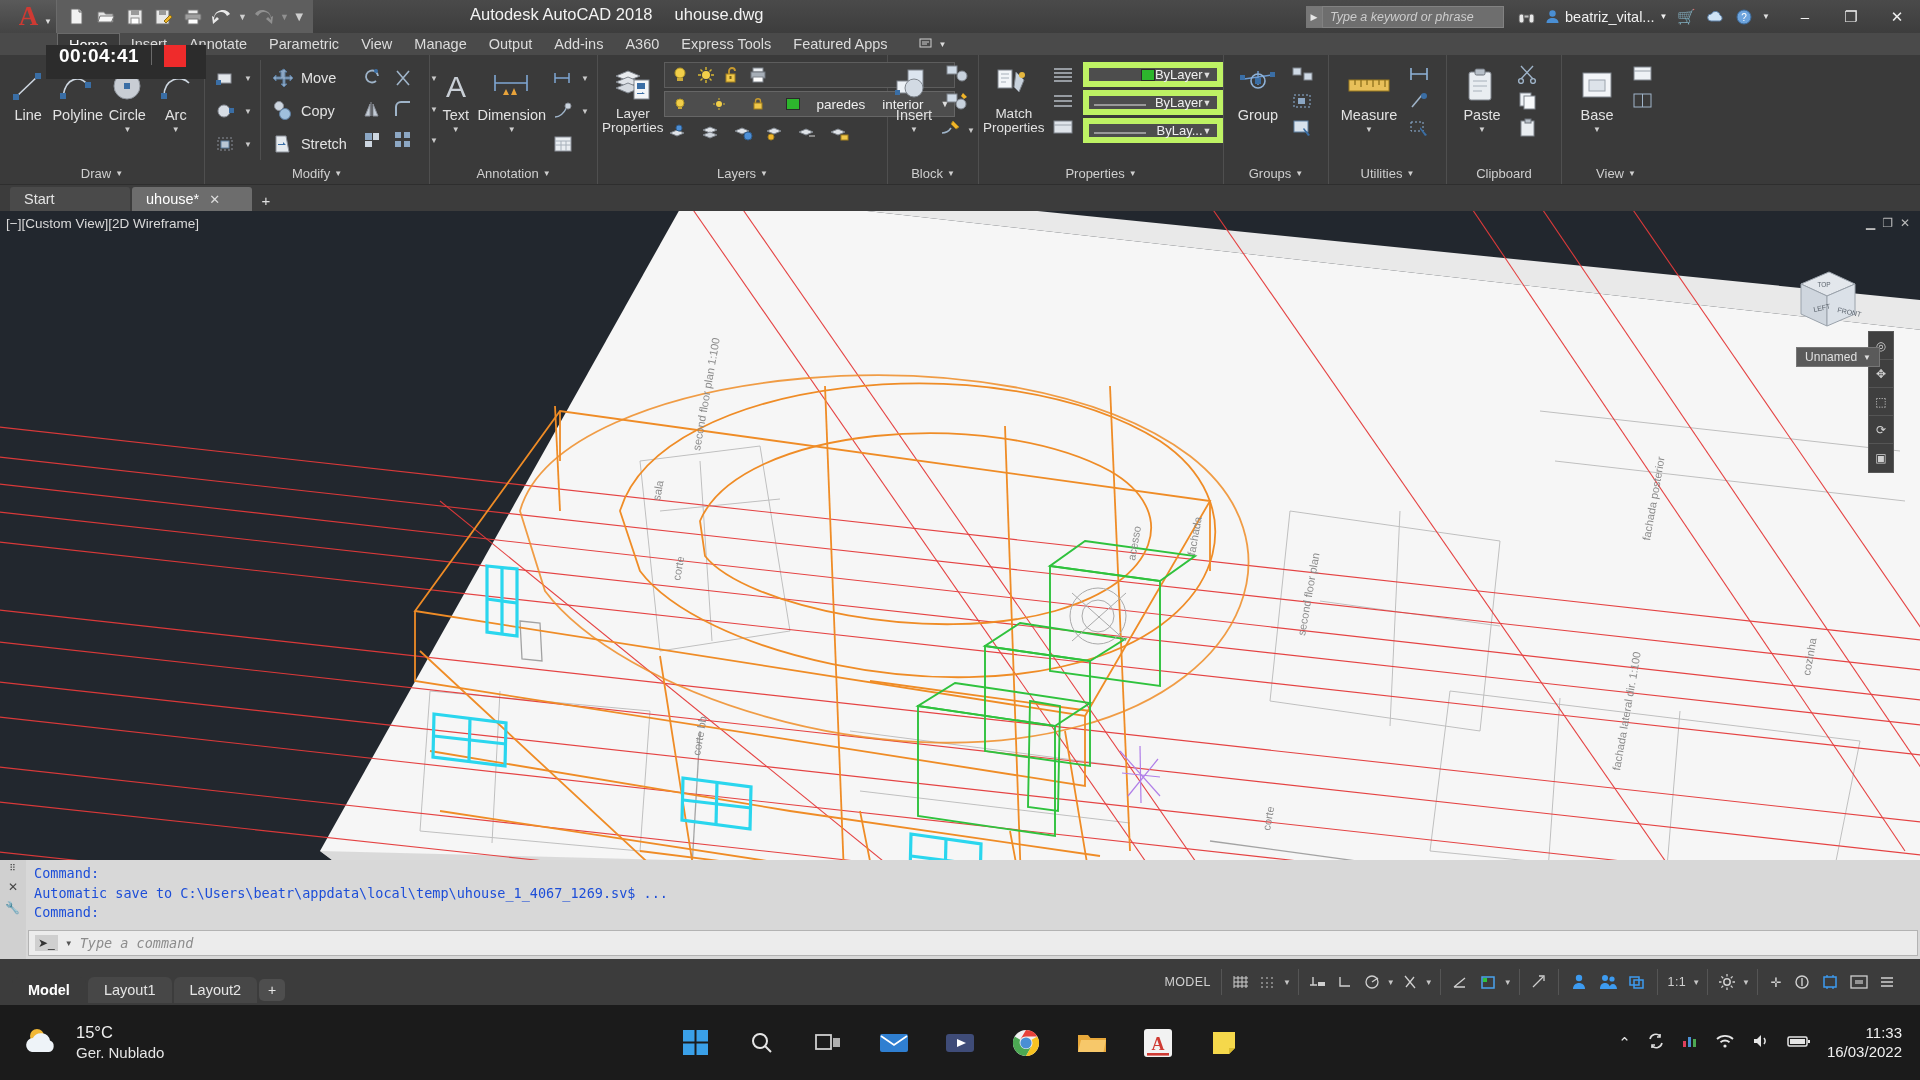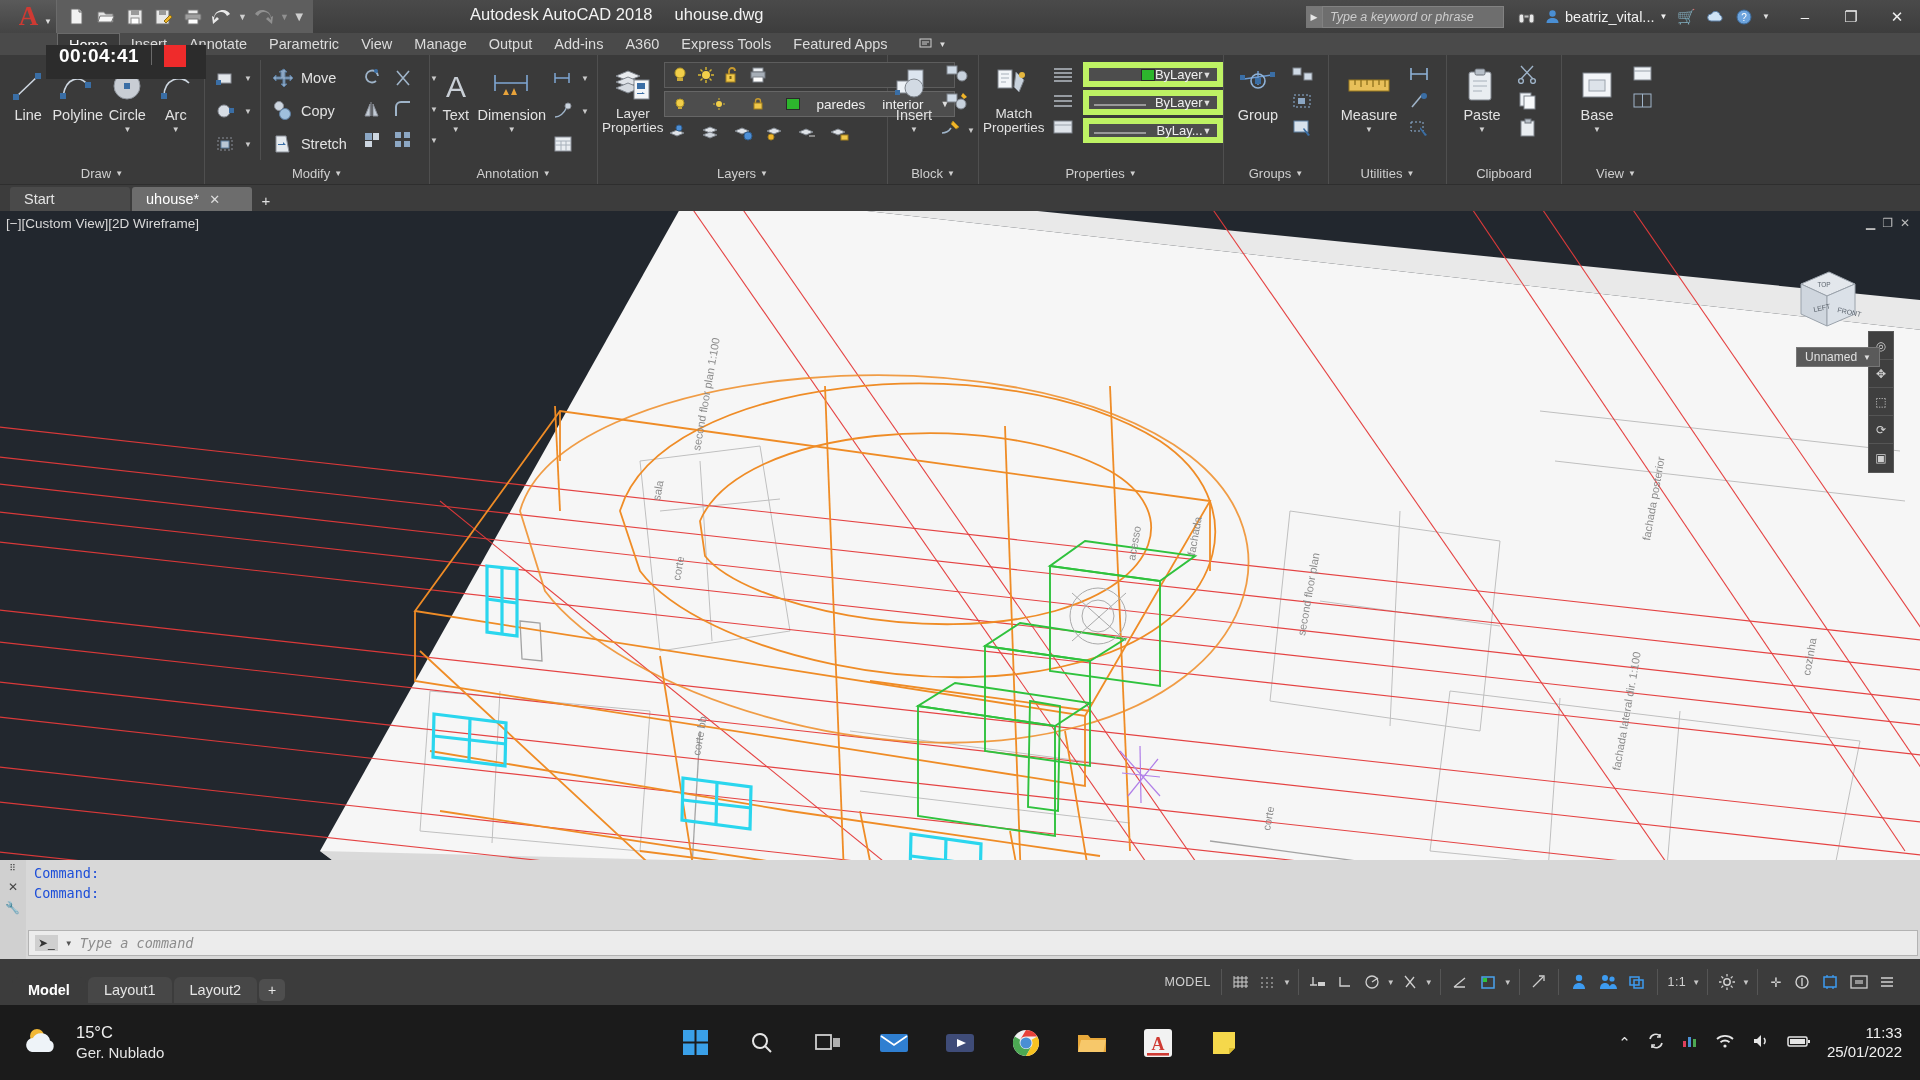--- a/index.html
+++ b/index.html
@@ -1127,20 +1127,21 @@
 
   <div class="cmdline">
     <div class="cmd-gutter">
       <span style="font-size:9px;letter-spacing:1px;">⠿</span>
       <span>✕</span>
       <span>🔧</span>
     </div>
     <div class="cmd-main">
       <div class="cmd-history">
         <div>Command:</div>
+        <div>Automatic save to C:\Users\beatr\appdata\local\temp\uhouse_1_4067_1269.sv$ ...</div>
         <div>Command:</div>
       </div>
       <div class="cmd-input">
         <span class="prompticon">➤_</span>
         <span style="font-size:8px;color:#555;">▼</span>
         <span class="ph">Type a command</span>
       </div>
     </div>
   </div>
 
@@ -1398,18 +1399,18 @@
       </span>
       <span class="ticon">
         <svg width="24" height="14" viewBox="0 0 24 14">
             <rect x="1" y="3" width="19" height="9" rx="1.5" fill="none" stroke="#e6e6e6" stroke-width="1.5"></rect>
             <rect x="3" y="5" width="15" height="5" fill="#e6e6e6"></rect>
             <rect x="21" y="6" width="2" height="3" fill="#e6e6e6"></rect>
           </svg>
       </span>
       <span class="clock">
         <div>11:33</div>
-        <div>25/01/2022</div>
+        <div>16/03/2022</div>
       </span>
     </div>
   </div>
 
 </div>
 
 </body></html>

